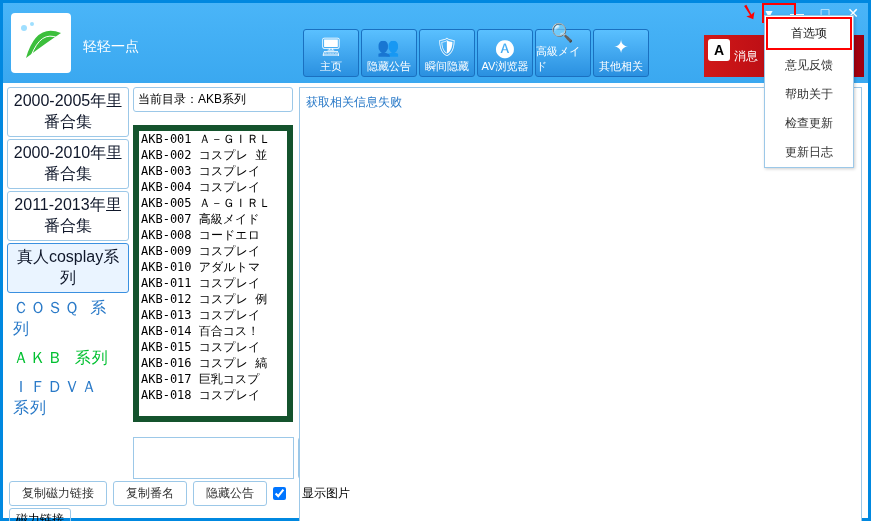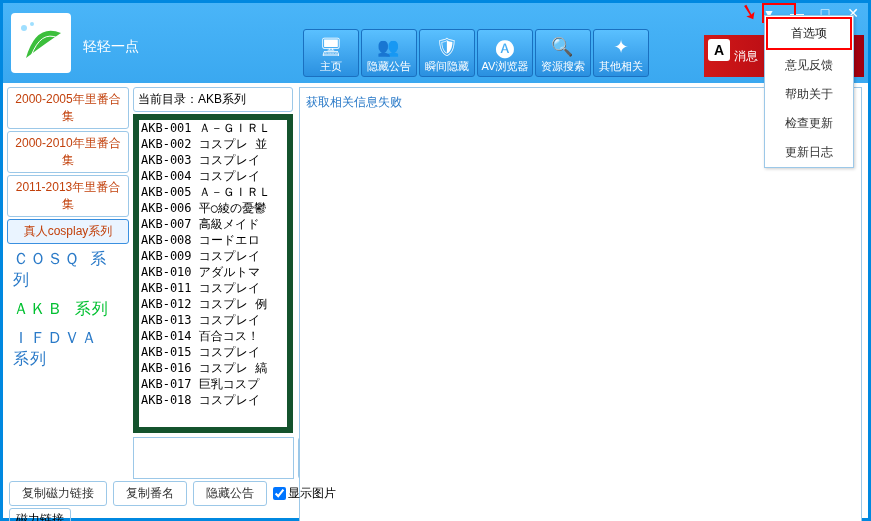--- a/index.html
+++ b/index.html
@@ -17,35 +17,35 @@
 .toolbar { position: absolute; left: 300px; top: 26px; display: flex; gap: 2px; }
 .tool-btn { width: 56px; height: 48px; background: linear-gradient(#5ac0ff, #2a90e0); border: 1px solid #1a70c0; border-radius: 3px; display: flex; flex-direction: column; align-items: center; justify-content: flex-end; padding-bottom: 2px; color: #fff; font-size: 11px; cursor: pointer; }
 .tool-btn .ico { width: 28px; height: 24px; display: flex; align-items: center; justify-content: center; font-size: 18px; }
 .ad-img { position: absolute; right: 4px; top: 32px; width: 160px; height: 42px; background: linear-gradient(90deg,#d01818,#a00010); color:#fff; display:flex; align-items:center; font-size:12px; padding-left:30px; }
 .ad-img::before { content:"A"; position:absolute; left:4px; top:4px; width:22px; height:22px; background:#fff; color:#000; border-radius:3px; display:flex; align-items:center; justify-content:center; font-weight:bold; font-size:14px; }
 .dropdown-menu { position: absolute; right: 14px; top: 12px; width: 90px; background: #fff; border: 1px solid #9cc8e8; z-index: 100; box-shadow: 1px 1px 3px rgba(0,0,0,0.2); }
 .dropdown-menu .mitem { padding: 6px 4px; text-align: center; color: #333; cursor: pointer; font-size: 12px; }
 .dropdown-menu .mitem:first-child { border: 2px solid #f00; margin: 1px; color: #222; }
 .main { display: flex; height: 396px; }
 .left-col { width: 130px; padding: 4px; display: flex; flex-direction: column; gap: 2px; }
-.cat-btn { border: 1px solid #9cc8e8; border-radius: 3px; padding: 3px 2px; text-align: center; color: #c2410c; background: #fff; cursor: pointer; font-size: 12px; }
+.cat-btn { border: 1px solid #9cc8e8; border-radius: 3px; padding: 3px 2px; text-align: center; color: #0f172a; background: #fff; cursor: pointer; font-size: 16px; }
 .cat-btn.active { border-color: #3a90e0; background: #eaf4ff; }
 .cat-sub { color: #2a7ac8; padding: 3px 6px; cursor: pointer; font-size: 16px; font-family: SimSun, monospace; letter-spacing: 1px; }
 .cat-sub.sel { color: #00c030; }
-.mid-col { width: 160px; padding-top: 4px; display: flex; flex-direction: column; }
+.mid-col { width: 160px; padding-top: 4px; display: flex; flex-direction: column; gap: 11px; }
 .curdir { border: 1px solid #9cc8e8; border-radius: 3px; padding: 3px 4px; margin-bottom: 2px; font-size: 12px; background:#fff; }
 .file-list { flex: 1; border: 6px solid #14532d; overflow-y: auto; background: #fff; font-family: SimSun, monospace; font-size: 12px; line-height: 16px; }
 .file-list .row { white-space: nowrap; overflow: hidden; padding: 0 2px; cursor: pointer; }
 .search-row { display: flex; gap: 4px; margin-top: 4px; }
 .search-row input { flex: 1; border: 1px solid #9cc8e8; padding: 2px; font-size:12px; }
 .btn { border: 1px solid #9cc8e8; border-radius: 3px; padding: 3px 12px; background: #fff; cursor: pointer; font-size: 12px; color:#333; }
 .right-col { flex: 1; padding: 4px 6px 4px 6px; }
 .info-panel { width: 100%; height: 440px; border: 1px solid #9cc8e8; padding: 6px; color: #2a7ac8; font-size: 12px; background:#fff; }
 .bottom-bar { padding: 2px 6px; display: flex; align-items: center; gap: 6px; }
-.bottom-bar label { display:flex; gap:2px; font-size:12px; }
+.bottom-bar label { display:flex; gap:16px; font-size:12px; }
 .magnet-row { padding: 0 6px 2px 6px; }
 .magnet-row .ml { display:inline-block; border:1px solid #9cc8e8; border-radius:3px; padding:2px 6px; font-size:12px; }
 </style>
 </head>
 <body>
 
 <div class="window">
 
   <div class="titlebar">
     <div class="logo">
@@ -70,21 +70,21 @@
       <div class="tool-btn">
           <span class="ico">🛡</span>
           <span>瞬间隐藏</span>
         </div>
       <div class="tool-btn">
           <span class="ico">🅐</span>
           <span>AV浏览器</span>
         </div>
       <div class="tool-btn">
           <span class="ico">🔍</span>
-          <span>资源搜索</span>
+          <span>高級メイド</span>
         </div>
       <div class="tool-btn">
           <span class="ico">✦</span>
           <span>其他相关</span>
         </div>
     </div>
 
     <div class="ad-img">
         <span>消息</span>
       </div>
@@ -119,21 +119,20 @@
     </div>
 
     <div class="mid-col">
       <div class="curdir">当前目录：AKB系列</div>
       <div class="file-list" id="file-list">
           <div class="row">AKB-001 Ａ－ＧＩＲＬ</div>
           <div class="row">AKB-002 コスプレ 並</div>
           <div class="row">AKB-003 コスプレイ</div>
           <div class="row">AKB-004 コスプレイ</div>
           <div class="row">AKB-005 Ａ－ＧＩＲＬ</div>
-          <div class="row">AKB-006 平○綾の憂鬱</div>
           <div class="row">AKB-007 高級メイド</div>
           <div class="row">AKB-008 コードエロ</div>
           <div class="row">AKB-009 コスプレイ</div>
           <div class="row">AKB-010 アダルトマ</div>
           <div class="row">AKB-011 コスプレイ</div>
           <div class="row">AKB-012 コスプレ 例</div>
           <div class="row">AKB-013 コスプレイ</div>
           <div class="row">AKB-014 百合コス！</div>
           <div class="row">AKB-015 コスプレイ</div>
           <div class="row">AKB-016 コスプレ 縞</div>

